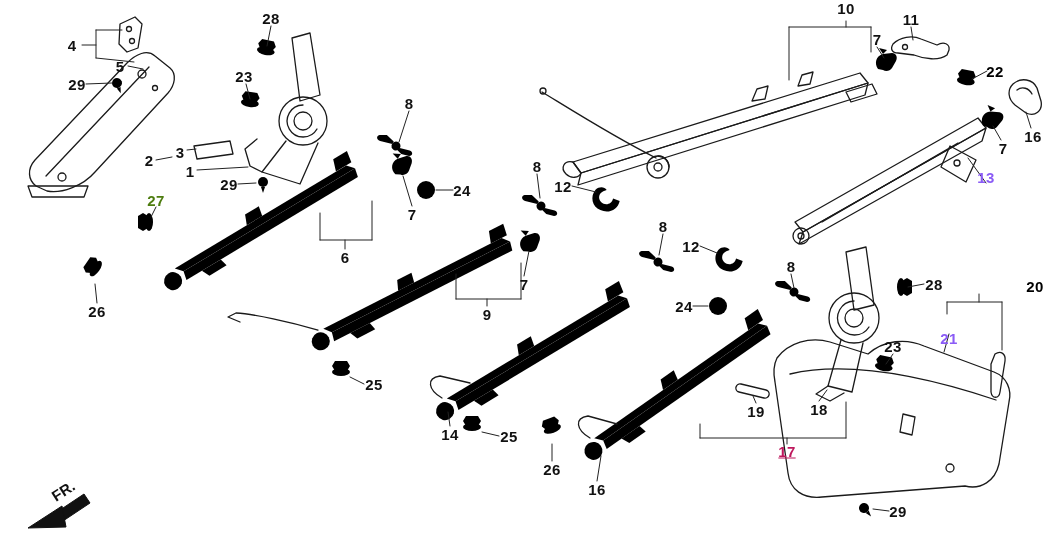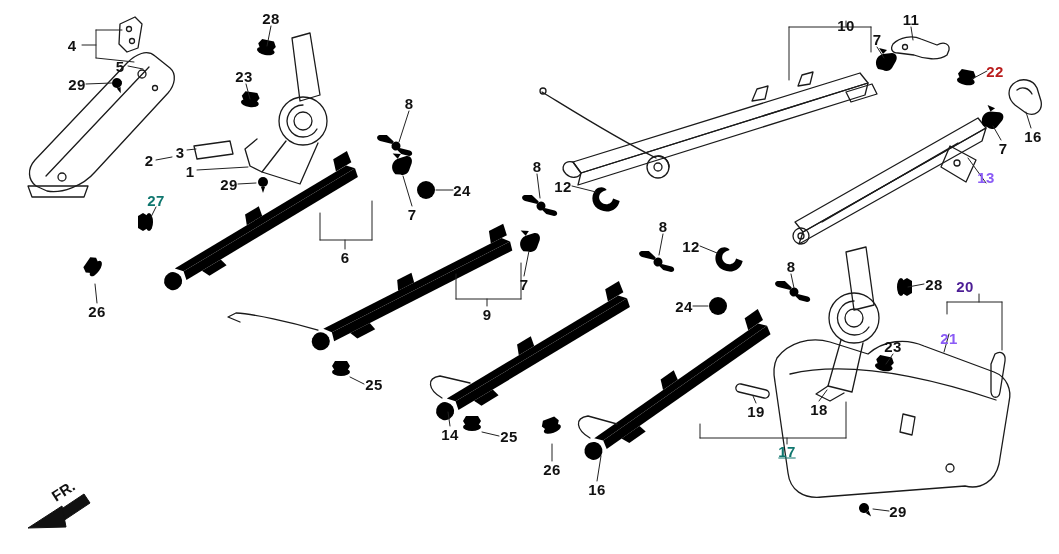--- a/index.html
+++ b/index.html
@@ -278,51 +278,51 @@
     <text class="fr-text" transform="translate(56,502) rotate(-33)">FR.</text>
   </svg>
 
   <div class="callout-layer">
       <div class="callout" style="left: 72px; top: 45px; color: rgb(17, 17, 17);">4</div>
       <div class="callout" style="left: 120px; top: 66px; color: rgb(17, 17, 17);">5</div>
       <div class="callout" style="left: 77px; top: 84px; color: rgb(17, 17, 17);">29</div>
       <div class="callout" style="left: 271px; top: 18px; color: rgb(17, 17, 17);">28</div>
       <div class="callout" style="left: 244px; top: 76px; color: rgb(17, 17, 17);">23</div>
       <div class="callout" style="left: 409px; top: 103px; color: rgb(17, 17, 17);">8</div>
-      <div class="callout" style="left: 846px; top: 25px; color: rgb(17, 17, 17);">10</div>
+      <div class="callout" style="left: 846px; top: 8px; color: rgb(17, 17, 17);">10</div>
       <div class="callout" style="left: 887px; top: 19px; color: rgb(17, 17, 17); margin-left: 24px;">11</div>
       <div class="callout" style="left: 877px; top: 39px; color: rgb(17, 17, 17);">7</div>
-      <div class="callout" style="left: 995px; top: 71px; color: #b91c1c;">22</div>
+      <div class="callout" style="left: 995px; top: 71px; color: #000000;">22</div>
       <div class="callout" style="left: 1033px; top: 136px; color: rgb(17, 17, 17);">16</div>
       <div class="callout" style="left: 1003px; top: 148px; color: rgb(17, 17, 17);">7</div>
       <div class="callout" style="left: 986px; top: 177px; color: #8b5cf6;">13</div>
       <div class="callout" style="left: 149px; top: 160px; color: rgb(17, 17, 17);">2</div>
       <div class="callout" style="left: 180px; top: 152px; color: rgb(17, 17, 17);">3</div>
       <div class="callout" style="left: 190px; top: 171px; color: rgb(17, 17, 17);">1</div>
       <div class="callout" style="left: 229px; top: 184px; color: rgb(17, 17, 17);">29</div>
-      <div class="callout" style="left: 156px; top: 200px; color: #0f766e;">27</div>
+      <div class="callout" style="left: 156px; top: 200px; color: #4d7c0f;">27</div>
       <div class="callout" style="left: 462px; top: 190px; color: rgb(17, 17, 17);">24</div>
       <div class="callout" style="left: 412px; top: 214px; color: rgb(17, 17, 17);">7</div>
       <div class="callout" style="left: 537px; top: 166px; color: rgb(17, 17, 17);">8</div>
       <div class="callout" style="left: 563px; top: 186px; color: rgb(17, 17, 17);">12</div>
       <div class="callout" style="left: 345px; top: 257px; color: rgb(17, 17, 17);">6</div>
       <div class="callout" style="left: 663px; top: 226px; color: rgb(17, 17, 17);">8</div>
       <div class="callout" style="left: 691px; top: 246px; color: rgb(17, 17, 17);">12</div>
       <div class="callout" style="left: 524px; top: 284px; color: rgb(17, 17, 17);">7</div>
       <div class="callout" style="left: 791px; top: 266px; color: rgb(17, 17, 17);">8</div>
       <div class="callout" style="left: 97px; top: 311px; color: rgb(17, 17, 17);">26</div>
       <div class="callout" style="left: 487px; top: 314px; color: rgb(17, 17, 17);">9</div>
       <div class="callout" style="left: 684px; top: 306px; color: rgb(17, 17, 17);">24</div>
       <div class="callout" style="left: 934px; top: 284px; color: rgb(17, 17, 17);">28</div>
-      <div class="callout" style="left: 965px; top: 286px; color: #4c1d95;">20</div>
+      <div class="callout" style="left: 1035px; top: 286px; color: #000000;">20</div>
       <div class="callout" style="left: 949px; top: 338px; color: #8b5cf6;">21</div>
       <div class="callout" style="left: 893px; top: 346px; color: rgb(17, 17, 17);">23</div>
       <div class="callout" style="left: 374px; top: 384px; color: rgb(17, 17, 17);">25</div>
       <div class="callout" style="left: 756px; top: 411px; color: rgb(17, 17, 17);">19</div>
       <div class="callout" style="left: 819px; top: 409px; color: rgb(17, 17, 17);">18</div>
       <div class="callout" style="left: 450px; top: 434px; color: rgb(17, 17, 17);">14</div>
       <div class="callout" style="left: 509px; top: 436px; color: rgb(17, 17, 17);">25</div>
       <div class="callout" style="left: 552px; top: 469px; color: rgb(17, 17, 17);">26</div>
-      <div class="callout" style="left: 787px; top: 451px; color: #0f766e; text-decoration: underline;">17</div>
+      <div class="callout" style="left: 787px; top: 451px; color: #be185d; text-decoration: underline;">17</div>
       <div class="callout" style="left: 597px; top: 489px; color: rgb(17, 17, 17);">16</div>
       <div class="callout" style="left: 898px; top: 511px; color: rgb(17, 17, 17);">29</div>
     </div>
 </div>
 
 </body></html>

